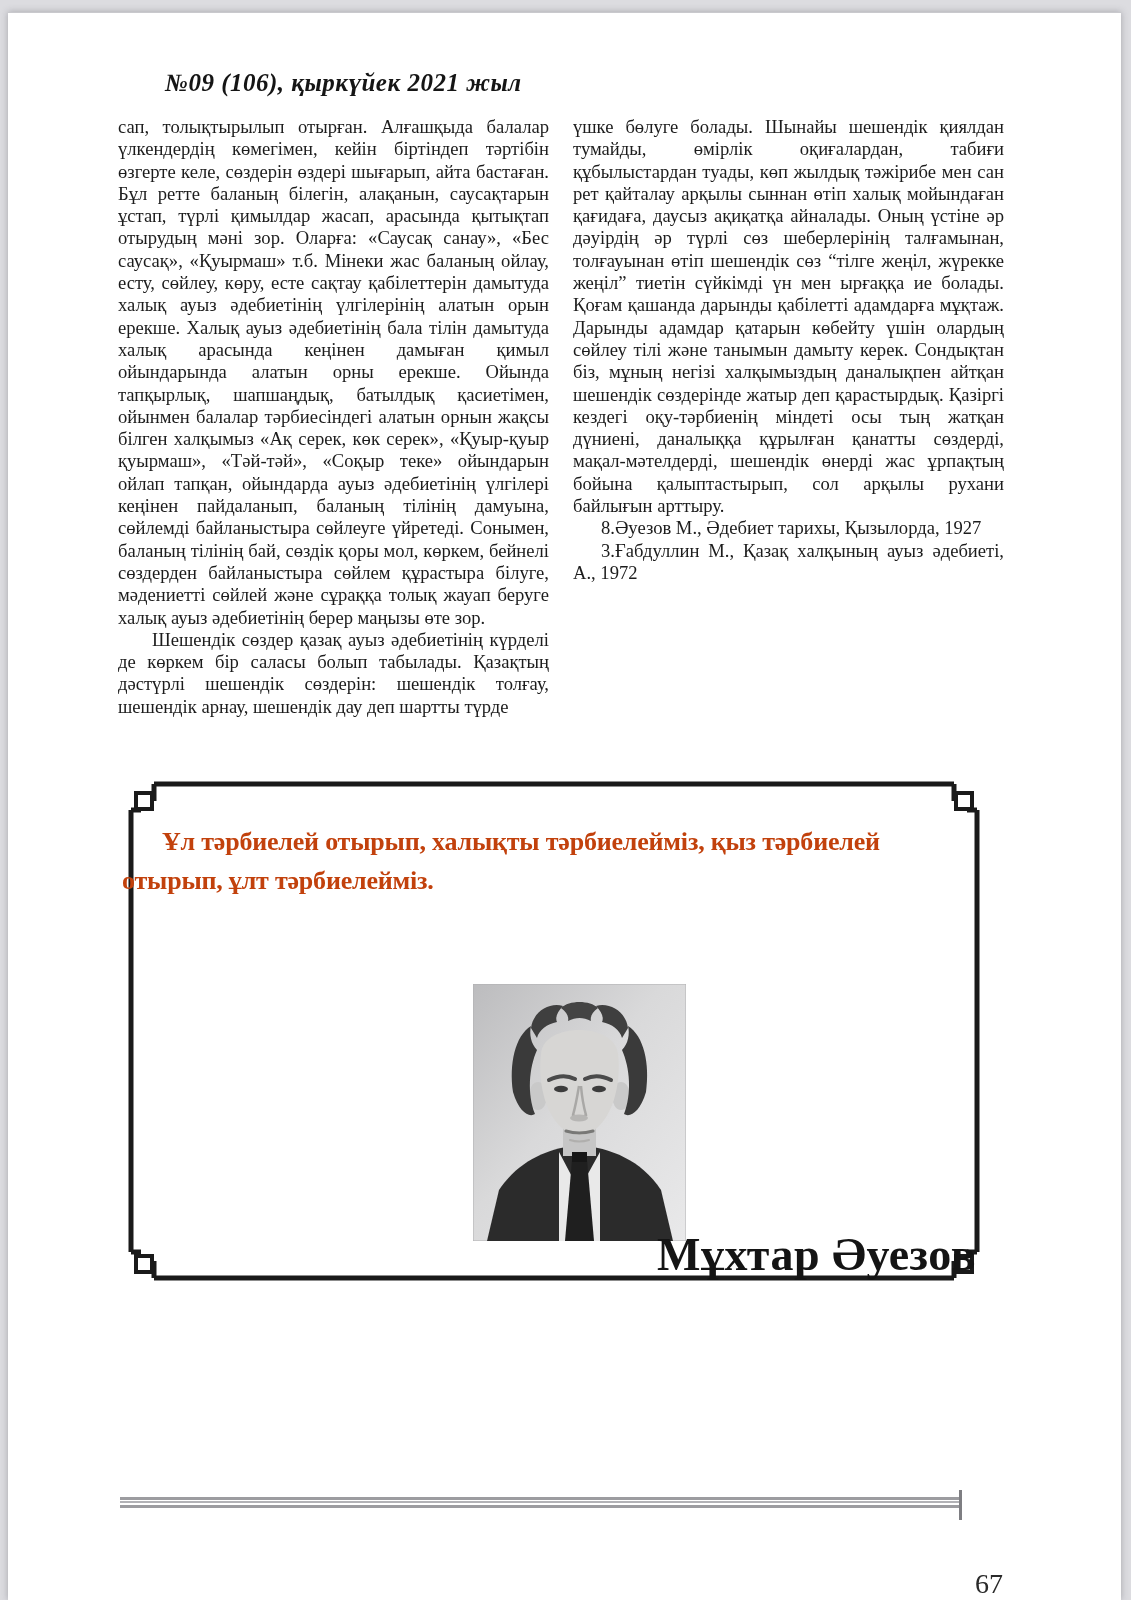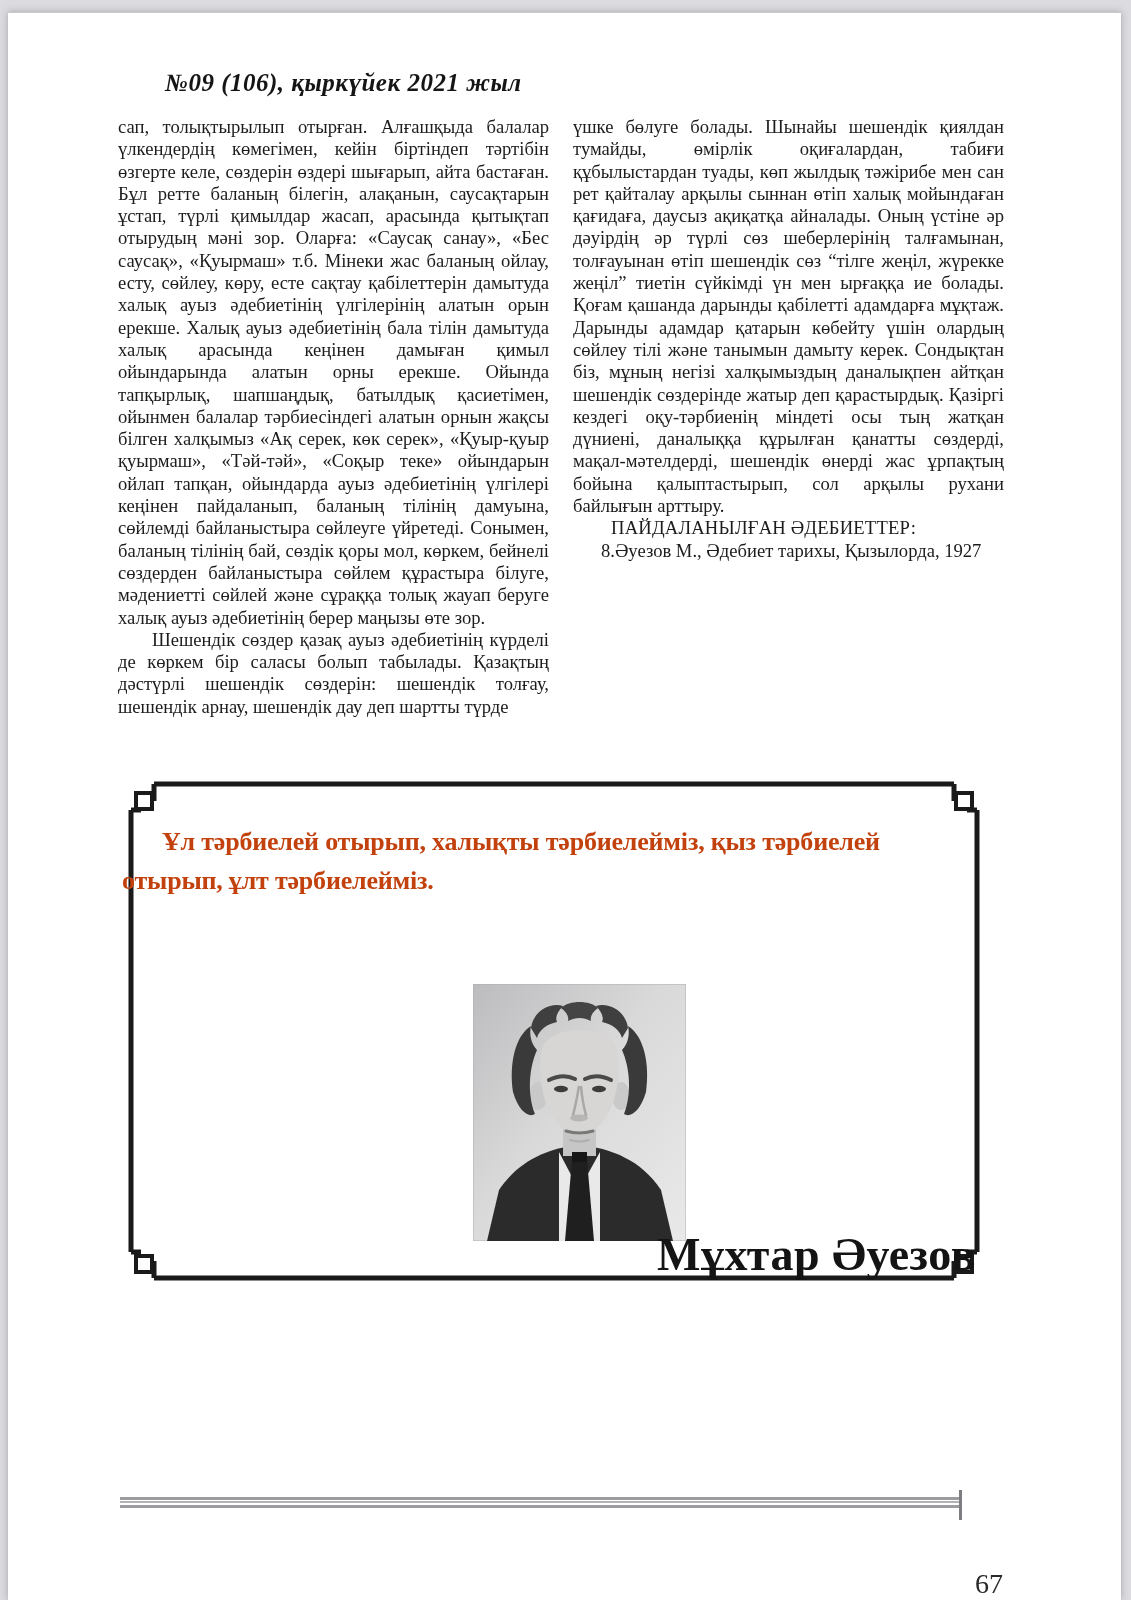--- a/index.html
+++ b/index.html
@@ -114,22 +114,22 @@
 
   <div class="issue-line">№09 (106), қыркүйек 2021 жыл</div>
 
   <div class="columns">
     <div class="col">
       <p>сап, толықтырылып отырған. Алғашқыда балалар үлкендердің көмегімен, кейін біртіндеп тәртібін өзгерте келе, сөздерін өздері шығарып, айта бастаған. Бұл ретте баланың білегін, алақанын, саусақтарын ұстап, түрлі қимылдар жасап, арасында қытықтап отырудың мәні зор. Оларға: «Саусақ санау», «Бес саусақ», «Қуырмаш» т.б. Мінеки жас баланың ойлау, есту, сөйлеу, көру, есте сақтау қабілеттерін дамытуда халық ауыз әдебиетінің үлгілерінің алатын орын ерекше. Халық ауыз әдебиетінің бала тілін дамытуда халық арасында кеңінен дамыған қимыл ойындарында алатын орны ерекше. Ойында тапқырлық, шапшаңдық, батылдық қасиетімен, ойынмен балалар тәрбиесіндегі алатын орнын жақсы білген халқымыз «Ақ серек, көк серек», «Қуыр-қуыр қуырмаш», «Тәй-тәй», «Соқыр теке» ойындарын ойлап тапқан, ойындарда ауыз әдебиетінің үлгілері кеңінен пайдаланып, баланың тілінің дамуына, сөйлемді байланыстыра сөйлеуге үйретеді. Сонымен, баланың тілінің бай, сөздік қоры мол, көркем, бейнелі сөздерден байланыстыра сөйлем құрастыра білуге, мәдениетті сөйлей және сұраққа толық жауап беруге халық ауыз әдебиетінің берер маңызы өте зор.</p>
       <p class="indent">Шешендік сөздер қазақ ауыз әдебиетінің күрделі де көркем бір саласы болып табылады. Қазақтың дәстүрлі шешендік сөздерін: шешендік толғау, шешендік арнау, шешендік дау деп шартты түрде</p>
     </div>
     <div class="col">
       <p>үшке бөлуге болады. Шынайы шешендік қиялдан тумайды, өмірлік оқиғалардан, табиғи құбылыстардан туады, көп жылдық тәжірибе мен сан рет қайталау арқылы сыннан өтіп халық мойындаған қағидаға, даусыз ақиқатқа айналады. Оның үстіне әр дәуірдің әр түрлі сөз шеберлерінің талғамынан, толғауынан өтіп шешендік сөз “тілге жеңіл, жүрекке жеңіл” тиетін сүйкімді үн мен ырғаққа ие болады. Қоғам қашанда дарынды қабілетті адамдарға мұқтаж. Дарынды адамдар қатарын көбейту үшін олардың сөйлеу тілі және танымын дамыту керек. Сондықтан біз, мұның негізі халқымыздың даналықпен айтқан шешендік сөздерінде жатыр деп қарастырдық. Қазіргі кездегі оқу-тәрбиенің міндеті осы тың жатқан дүниені, даналыққа құрылған қанатты сөздерді, мақал-мәтелдерді, шешендік өнерді жас ұрпақтың бойына қалыптастырып, сол арқылы рухани байлығын арттыру.</p>
-      <p class="indent refs-title">ПАЙДАЛАНЫЛҒАН ӘДЕБИЕТТЕР:</p>
       <p class="ref">8.Әуезов М., Әдебиет тарихы, Қызылорда, 1927</p>
+      <p class="ref">3.Ғабдуллин М., Қазақ халқының ауыз әдебиеті, А., 1972</p>
     </div>
   </div>
 
   <div class="quote-frame">
     <svg class="frame-border" viewBox="0 0 872 522" preserveAspectRatio="none">
       <g stroke="#1a1a1a" fill="none" stroke-width="5">
 
         <path d="M 36 14 H 836"></path>
         <path d="M 36 508 H 836"></path>
         <path d="M 13 40 V 482"></path>

